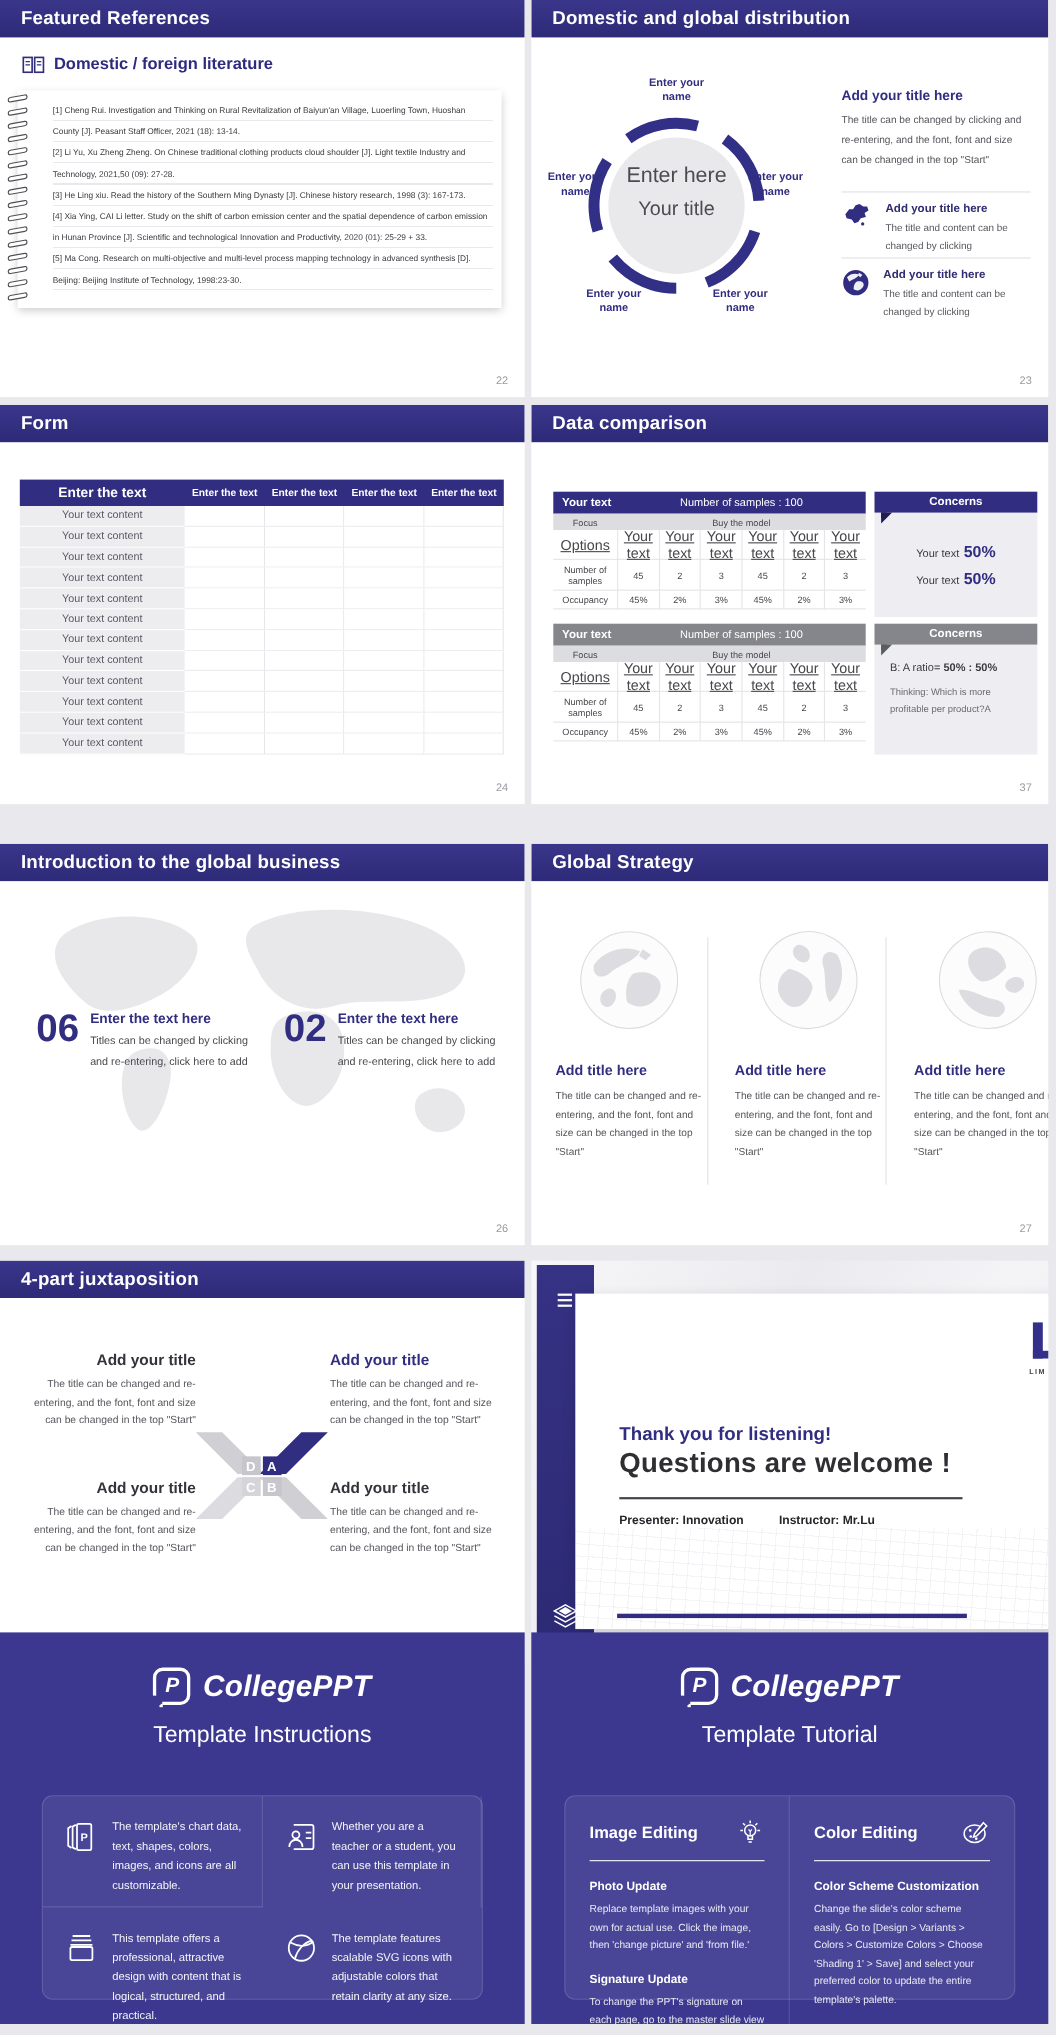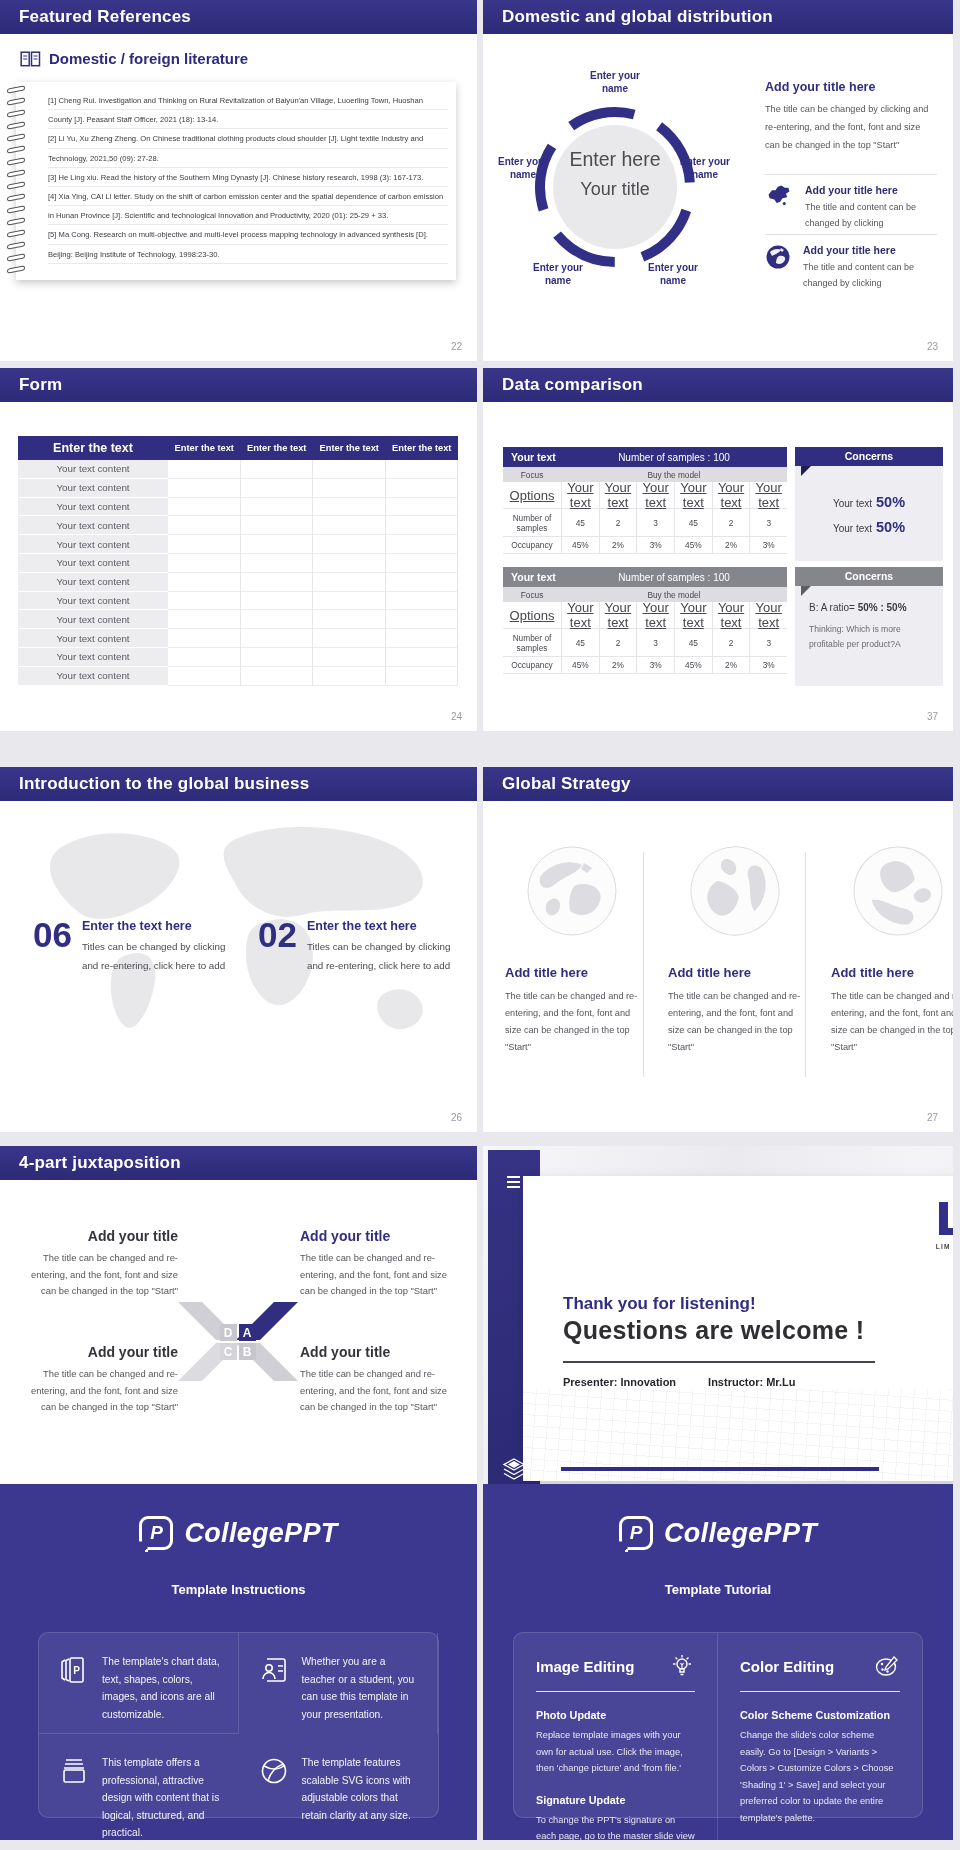--- a/index.html
+++ b/index.html
@@ -117,21 +117,21 @@
   .ty-pres { position:absolute; left:40px; top:200px; font-size:11px; font-weight:bold; color:#26262c; display:flex; gap:32px; }
   .ty-bar { position:absolute; left:38px; bottom:10px; width:318px; height:4px; background:#312e81; }
   .ty-web { position:absolute; right:10px; bottom:8px; font-size:10px; color:#8d8d95; }
 
   
   .cp-logo { display:flex; align-items:center; justify-content:center; gap:11px; padding-top:32px; }
   .cp-badge { width:34px; height:34px; border:3px solid #fff; border-radius:9px; position:relative; display:flex; align-items:center; justify-content:center; font-weight:800; font-style:italic; font-size:19px; color:#fff; }
   .cp-badge::after { content:""; position:absolute; left:-3px; bottom:-3px; width:7px; height:7px; background:#3c3890;
                      box-shadow:4px 4px 0 -2px #fff, 0 0 0 1.5px #3c3890; }
   .cp-name { font-size:27px; font-weight:800; font-style:italic; color:#fff; letter-spacing:.3px; }
-  .panel-title { text-align:center; color:#fff; font-size:13px; font-weight:bold; margin-top:32px; }
+  .panel-title { text-align:center; color:#fff; font-size:21px; font-weight:normal; margin-top:16px; }
   .pcard { position:absolute; left:38px; right:38px; top:148px; bottom:22px; background:rgba(255,255,255,.07); border:1px solid rgba(255,255,255,.14); border-radius:10px; display:grid; grid-template-rows:1fr 1fr; grid-template-columns:1fr 1fr; }
   .pq { padding:20px 16px 10px 20px; display:flex; gap:13px; align-items:flex-start; }
   .pq.bb { border-bottom:1px solid rgba(255,255,255,.14); }
   .pq.br { border-right:1px solid rgba(255,255,255,.14); }
   .pq p { font-size:10.2px; line-height:17.5px; color:rgba(255,255,255,.94); }
   .pq svg { flex-shrink:0; margin-top:2px; }
   .tcard { position:absolute; left:30px; right:30px; top:148px; bottom:22px; background:rgba(255,255,255,.07); border:1px solid rgba(255,255,255,.14); border-radius:10px; display:grid; grid-template-columns:1fr 1fr; }
   .tcol { padding:20px 22px 10px; }
   .tcol.br { border-right:1px solid rgba(255,255,255,.14); }
   .tcol-head { display:flex; justify-content:space-between; align-items:center; }

